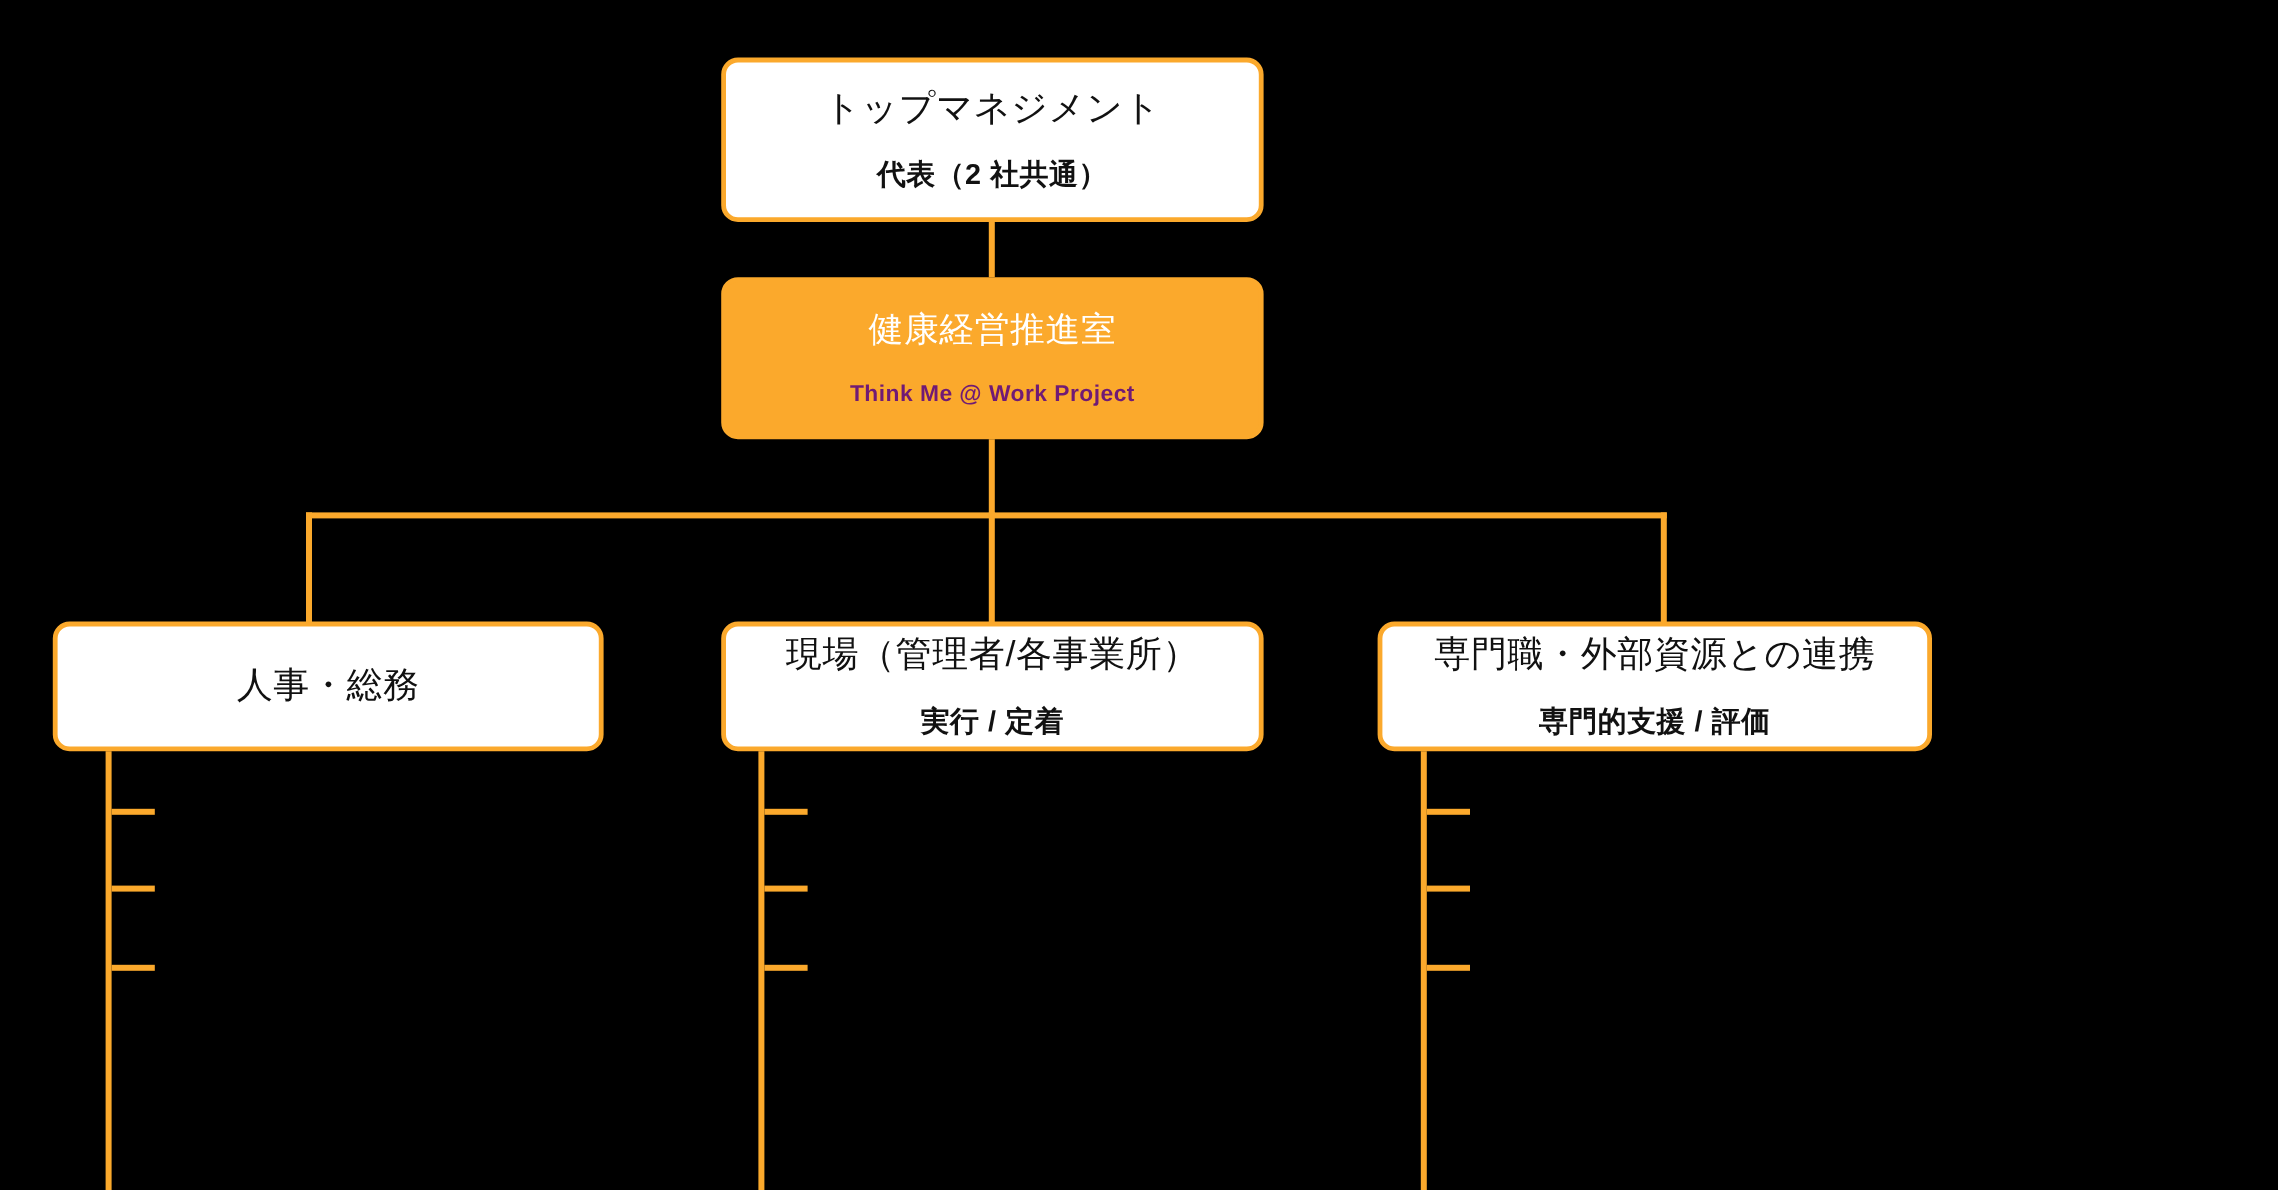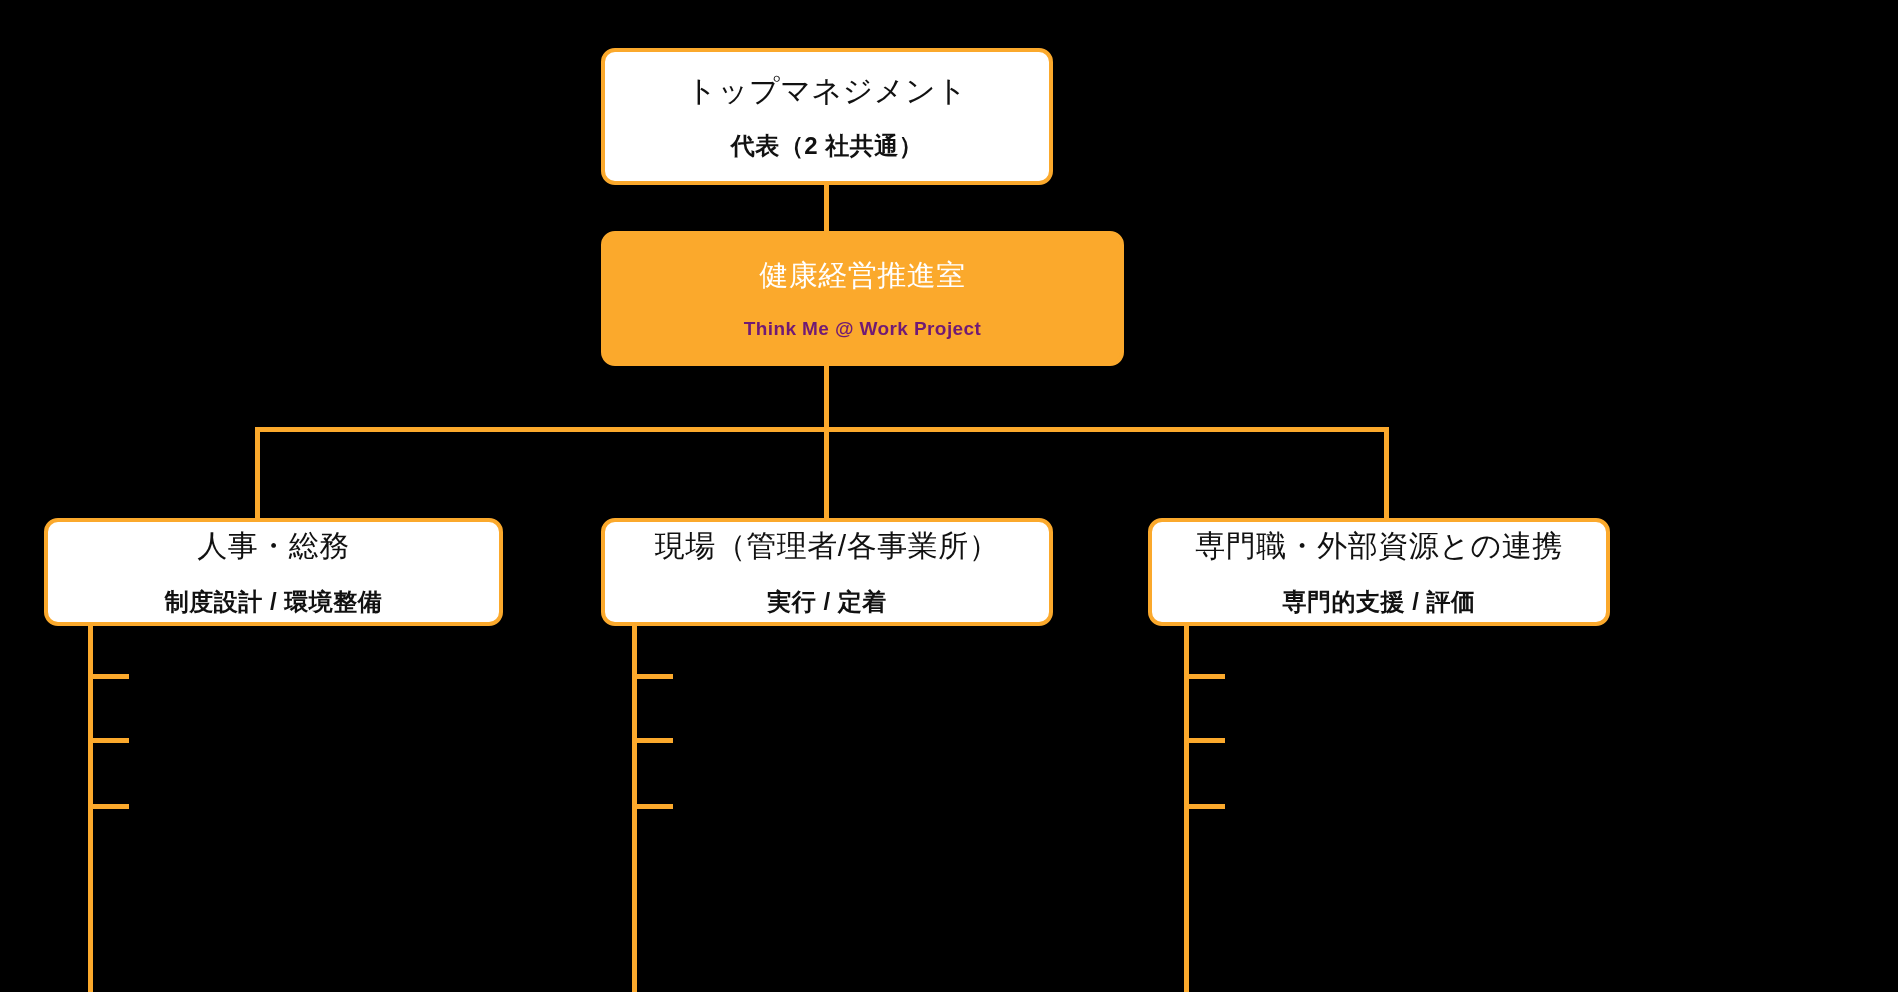--- a/index.html
+++ b/index.html
@@ -65,21 +65,21 @@
   .node-orange .node-sub {
     color: #701a75;
     font-size: 19px;
     font-weight: 700;
     letter-spacing: 0.4px;
     margin-top: 10px;
   }
 
   
   #node-top      { left: 553px;  top: 0px;    width: 452px; height: 137px; border-top-left-radius: 14px; border-top-right-radius: 14px; }
-  #node-office   { left: 553px;  top: 183px;  width: 523px; height: 135px; }
+  #node-office   { left: 553px;  top: 183px;  width: 452px; height: 135px; }
   #node-hr       { left: -4px;   top: 470px;  width: 459px; height: 108px; }
   #node-field    { left: 553px;  top: 470px;  width: 452px; height: 108px; }
   #node-expert   { left: 1100px; top: 470px;  width: 462px; height: 108px; }
 
   
   .conn {
     position: absolute;
     background: #FBA92C;
   }
 
@@ -144,21 +144,20 @@
   </div>
 
   <div class="conn conn-v" id="conn-office-bus"></div>
   <div class="conn conn-h" id="conn-bus"></div>
   <div class="conn conn-v" id="conn-bus-hr"></div>
   <div class="conn conn-v" id="conn-bus-field"></div>
   <div class="conn conn-v" id="conn-bus-expert"></div>
 
   <div class="node node-white" id="node-hr">
     <div class="node-title">人事・総務</div>
-    <div class="node-sub">制度設計 / 環境整備</div>
   </div>
 
   <div class="node node-white" id="node-field">
     <div class="node-title">現場（管理者/各事業所）</div>
     <div class="node-sub">実行 / 定着</div>
   </div>
 
   <div class="node node-white" id="node-expert">
     <div class="node-title">専門職・外部資源との連携</div>
     <div class="node-sub">専門的支援 / 評価</div>

